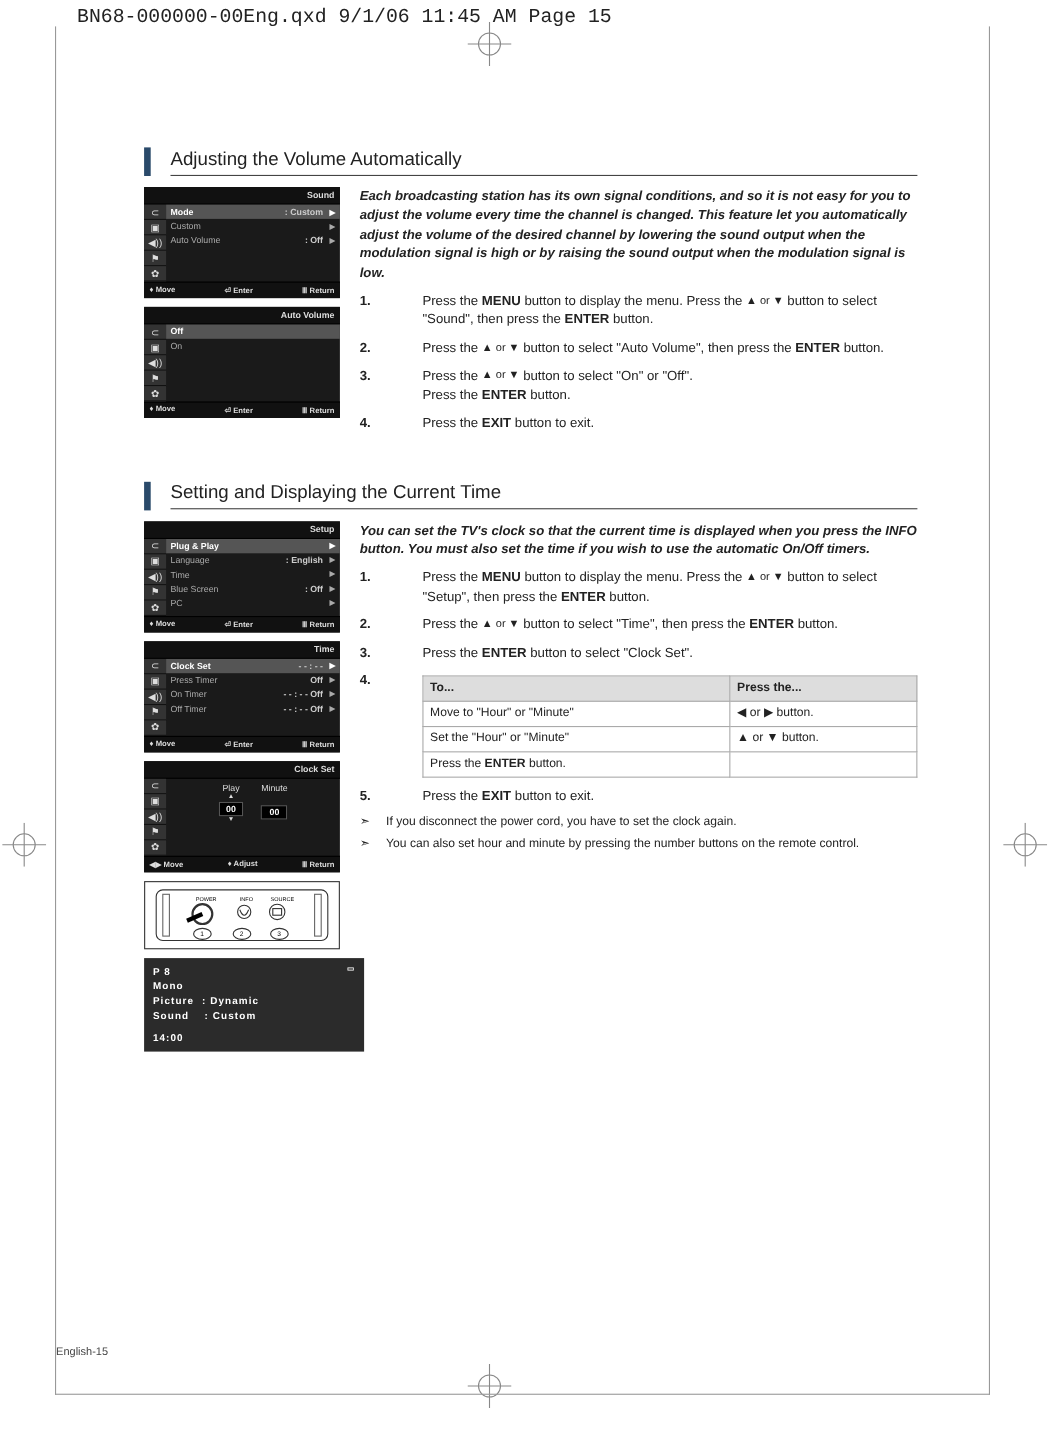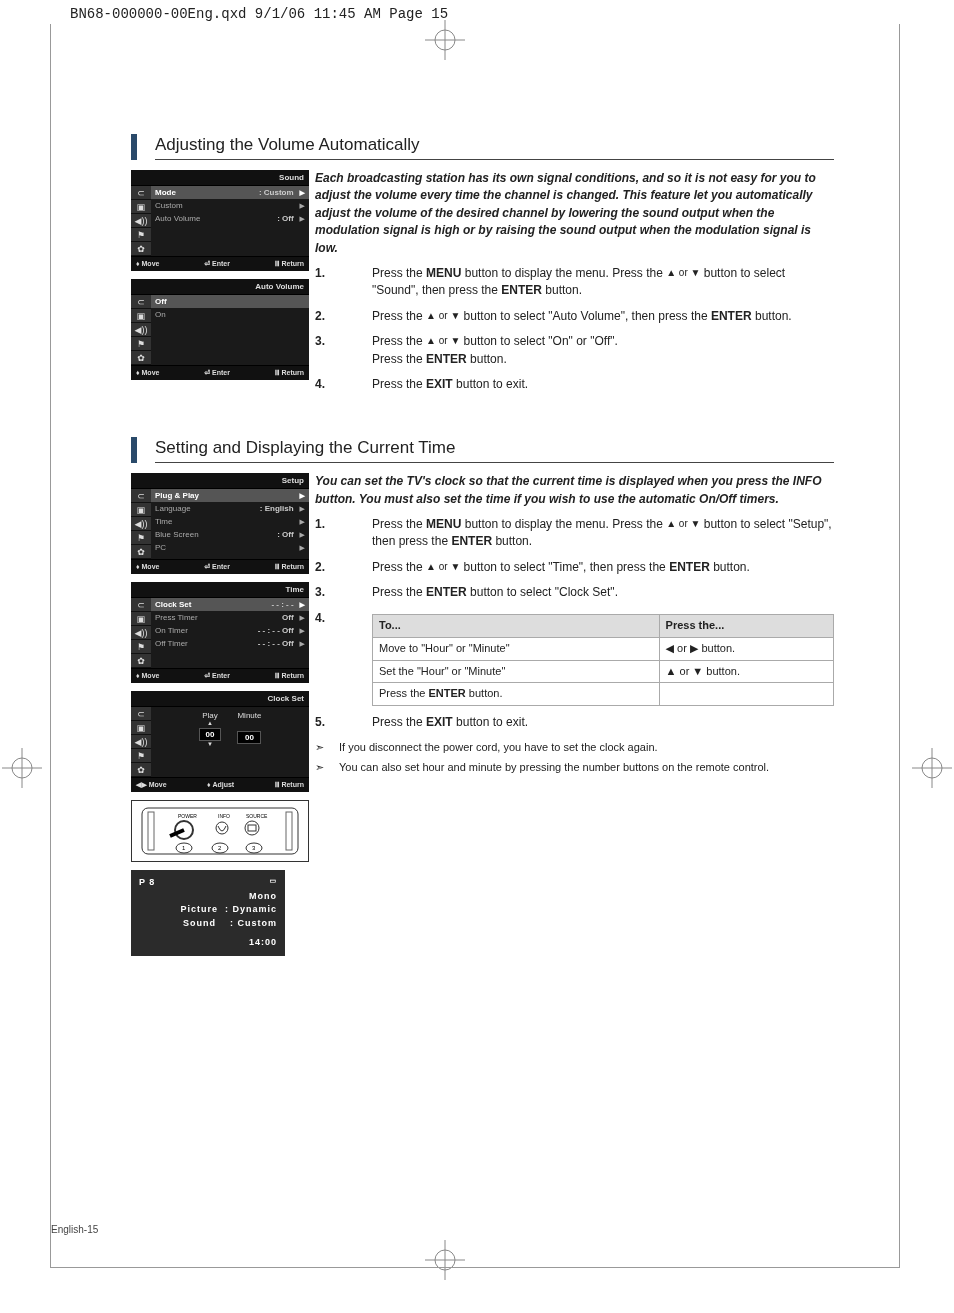--- a/index.html
+++ b/index.html
@@ -4,21 +4,21 @@
 <style>
   body {
     font-family: Arial, Helvetica, sans-serif;
     margin: 0;
     padding: 0;
     background: #fff;
     width: 954px;
   }
   .header-line {
     font-family: "Courier New", monospace;
-    font-size: 14px;
+    font-size: 18px;
     padding: 6px 0 0 70px;
     color: #222;
   }
   .regmark-top {
     position: absolute;
     left: 425px; top: 20px;
     width: 40px; height: 40px;
   }
   .regmark-bottom {
     position: absolute;
@@ -60,21 +60,21 @@
   .section-title {
     font-size: 17px;
     font-weight: normal;
     color: #222;
     flex-grow: 1;
     border-bottom: 1px solid #444;
     padding-bottom: 4px;
   }
   .section-body {
     display: flex;
-    gap: 4px;
+    gap: 16px;
   }
   .left-col {
     width: 180px;
     flex-shrink: 0;
   }
   .right-col {
     flex: 1;
     font-size: 12px;
     line-height: 1.45;
     color: #222;
@@ -190,28 +190,27 @@
     align-items:center;
     justify-content:center;
     font-size:8px;
     margin-bottom:8px;
     padding:4px;
     box-sizing:border-box;
   }
   .info-box {
     background:#2b2b2b;
     color:#fff;
-    width:154px;
+    width:200px;
     padding:6px 8px;
     font-size:9px;
     font-weight:bold;
     line-height:1.5;
     letter-spacing:1px;
     box-sizing:border-box;
-    text-align:right;
   }
   .clockset-body{
     display:flex;
     justify-content:center;
     gap:16px;
     padding:4px 0 10px;
   }
   .clock-col{ text-align:center; font-size:8px; }
   .clock-box{
     background:#000;color:#fff;border:1px solid #555;

